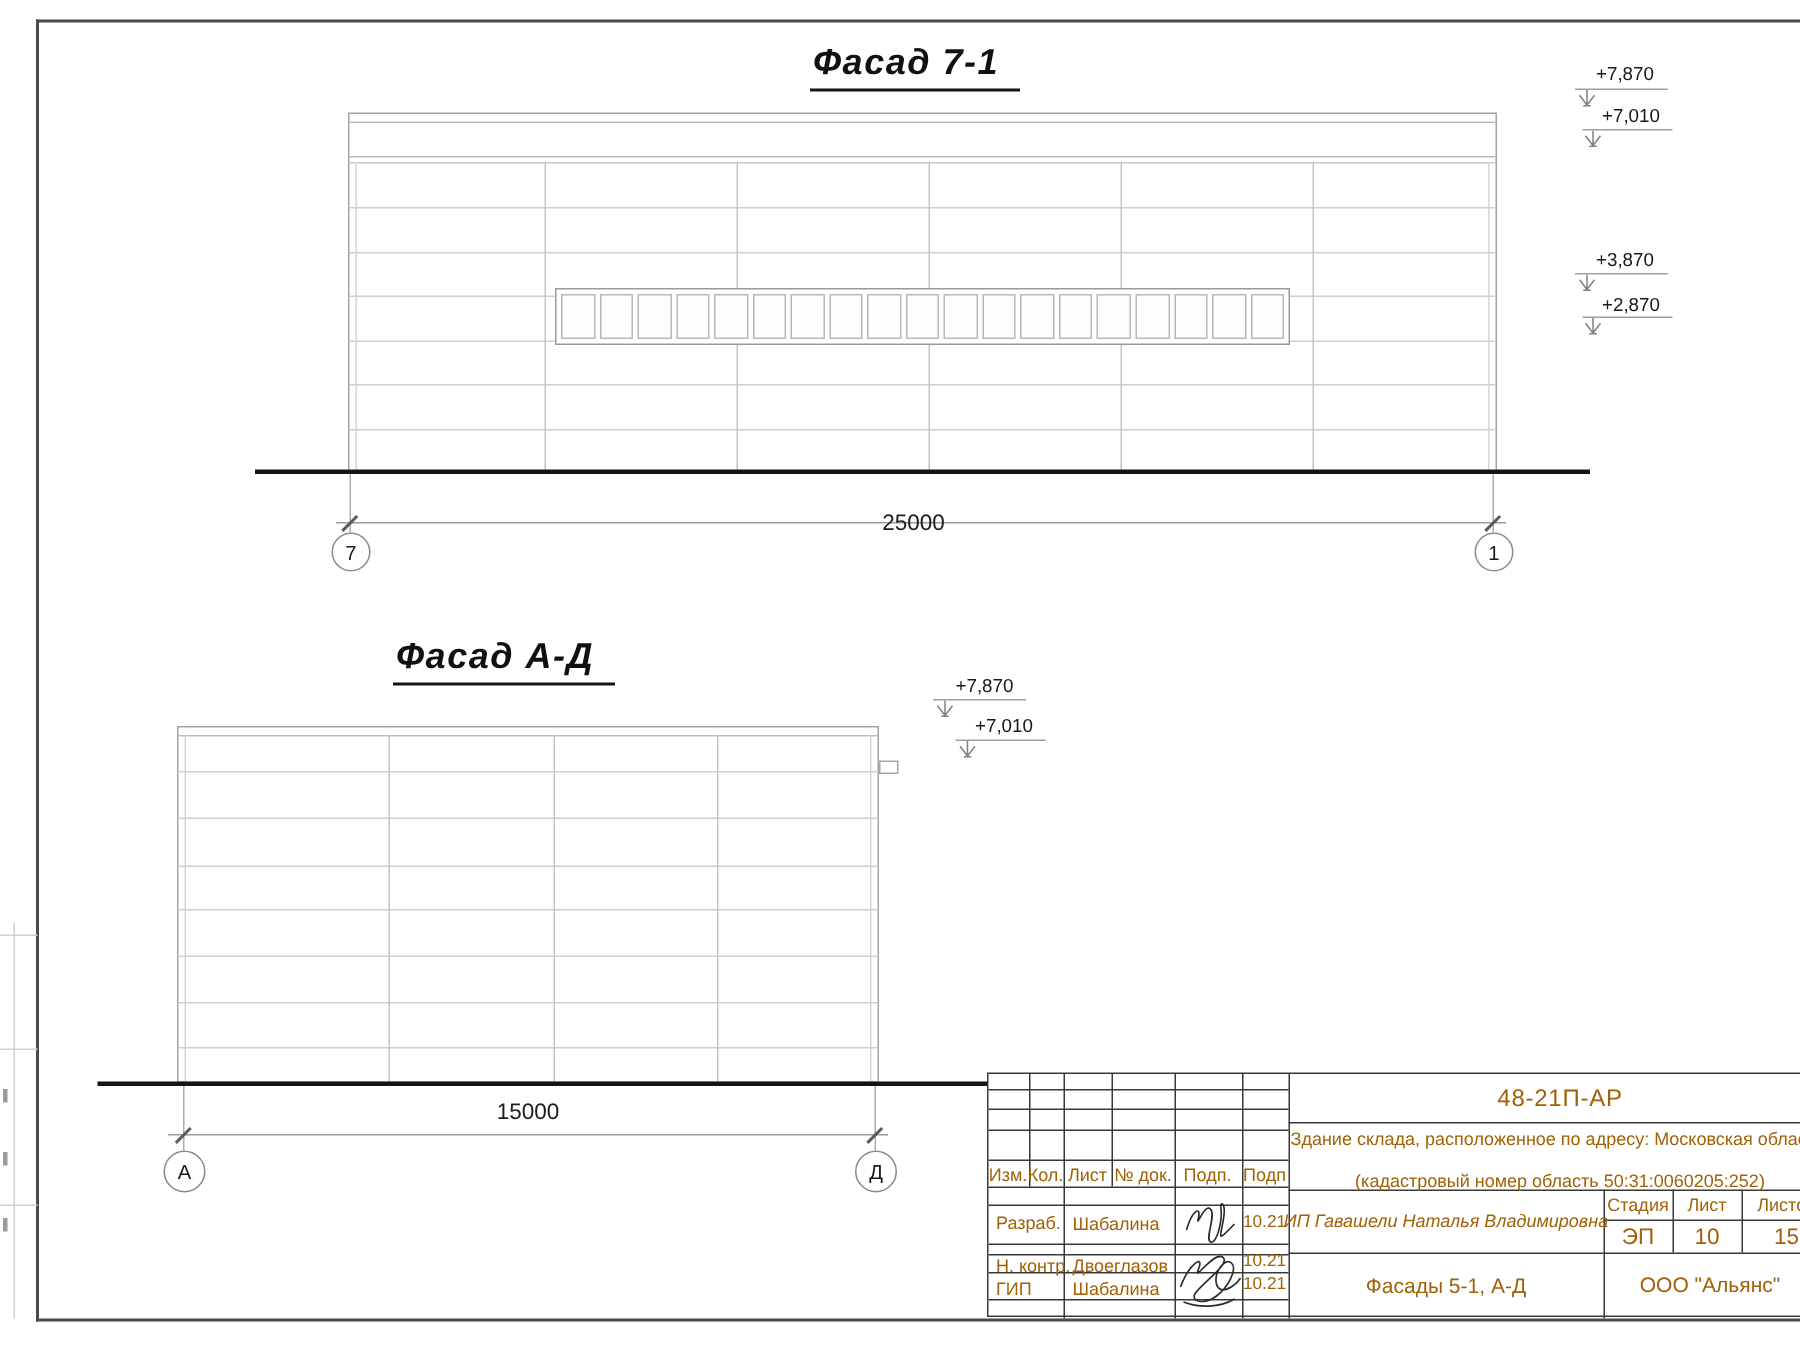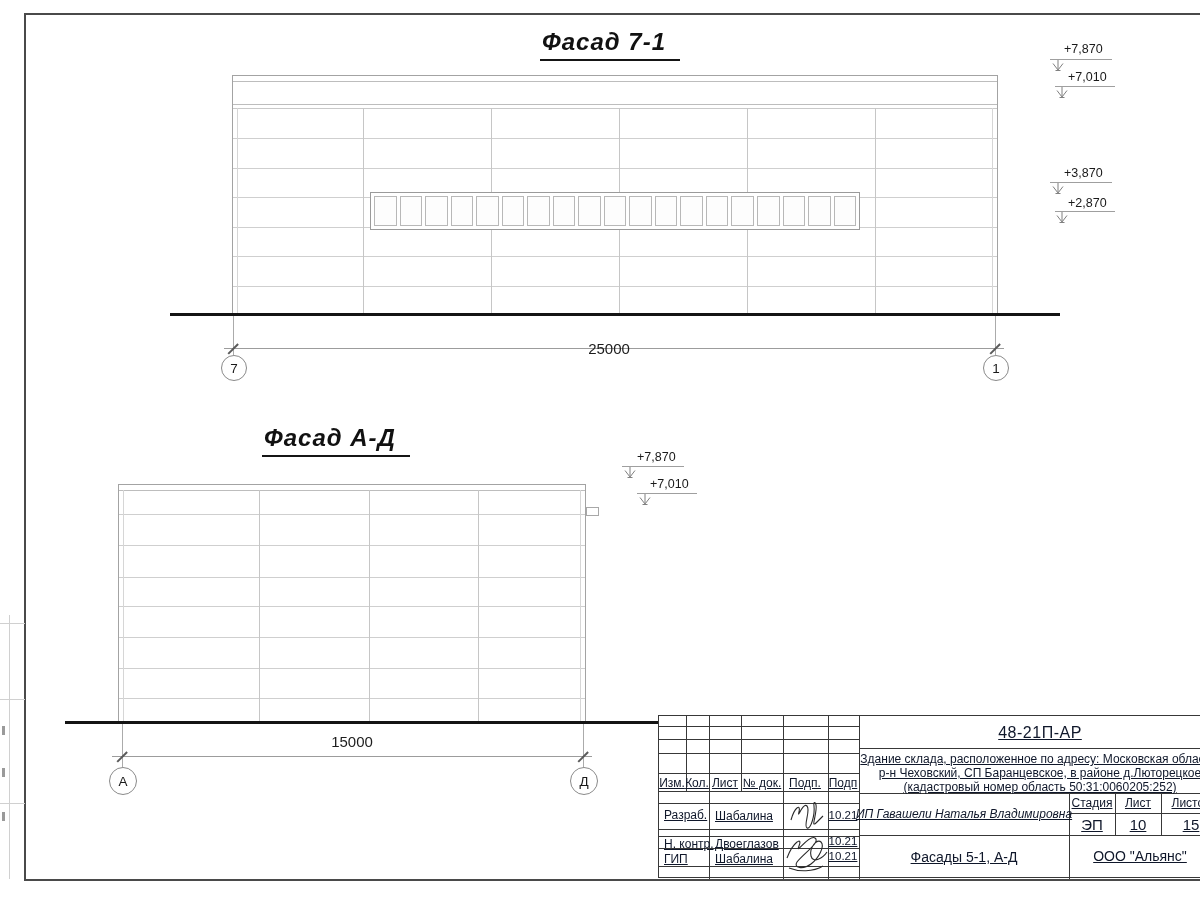--- a/index.html
+++ b/index.html
@@ -33,21 +33,21 @@
   
   .win-band{
     position:absolute;background:#ffffff;border:1px solid #9a9a9a;box-sizing:border-box;
     display:flex;gap:3px;padding:3px;
   }
   .wcell{flex:1;border:1px solid #b8b8b8;background:#fdfdfd;}
   
   .tb{position:absolute;border:1.5px solid #383838;background:#fff;box-sizing:border-box;}
   .tb-v{position:absolute;width:1px;background:#383838;}
   .tb-h{position:absolute;height:1px;background:#383838;}
-  .tb-t{position:absolute;font-size:12px;color:#0f172a;white-space:nowrap;text-decoration:underline;}
+  .tb-t{position:absolute;font-size:12px;color:#a16207;white-space:nowrap;}
   .tb-center{transform:translateX(-50%);text-align:center;}
   .sig{position:absolute;}
   .protrusion{position:absolute;border:1px solid #a8a8a8;background:#fff;box-sizing:border-box;}
   .bind-mark{position:absolute;background:#9a9a9a;}
 </style>
 </head>
 <body>
 
 <div class="frame-line" style="left:24px;top:13px;width:1176px;height:2px;"></div>
 <div class="frame-line" style="left:24px;top:13px;width:2px;height:868px;"></div>
@@ -240,21 +240,20 @@
 
   <svg class="sig" style="left:128px;top:80px;" width="40" height="36" viewBox="0 0 40 36">
     <path d="M4 24 C8 10 14 8 12 16 C10 24 16 6 20 10 C24 14 16 30 20 32 C24 34 28 18 27 10 C26 4 30 6 29 14 C28 24 24 32 30 26 L36 20" stroke="#2a2a2a" stroke-width="1.1" fill="none"></path>
   </svg>
   <svg class="sig" style="left:124px;top:112px;" width="48" height="46" viewBox="0 0 48 46">
     <path d="M4 30 C10 14 20 8 16 18 C12 28 26 6 32 10 C38 14 20 26 14 34 C10 40 20 42 28 36 C36 30 42 18 38 14 C34 10 26 20 28 28 C30 36 40 30 44 24 M6 40 C16 44 30 44 40 38" stroke="#2a2a2a" stroke-width="1.1" fill="none"></path>
   </svg>
 
   <div class="tb-t tb-center" style="left:381px;top:8px;font-size:16px;letter-spacing:0.5px;">48-21П-АР</div>
   <div class="tb-t tb-center" style="left:381px;top:36px;">Здание склада, расположенное по адресу: Московская область,</div>
-  <div class="tb-t tb-center" style="left:381px;top:50px;">р-н Чеховский, СП Баранцевское, в районе д.Люторецкое</div>
   <div class="tb-t tb-center" style="left:381px;top:64px;">(кадастровый номер область 50:31:0060205:252)</div>
 
   <div class="tb-t tb-center" style="left:305px;top:91px;font-style:italic;font-size:12px;">ИП Гавашели Наталья Владимировна</div>
 
   <div class="tb-t tb-center" style="left:433px;top:80px;">Стадия</div>
   <div class="tb-t tb-center" style="left:479px;top:80px;">Лист</div>
   <div class="tb-t tb-center" style="left:532px;top:80px;">Листов</div>
   <div class="tb-t tb-center" style="left:433px;top:100px;font-size:15px;">ЭП</div>
   <div class="tb-t tb-center" style="left:479px;top:100px;font-size:15px;">10</div>
   <div class="tb-t tb-center" style="left:532px;top:100px;font-size:15px;">15</div>

